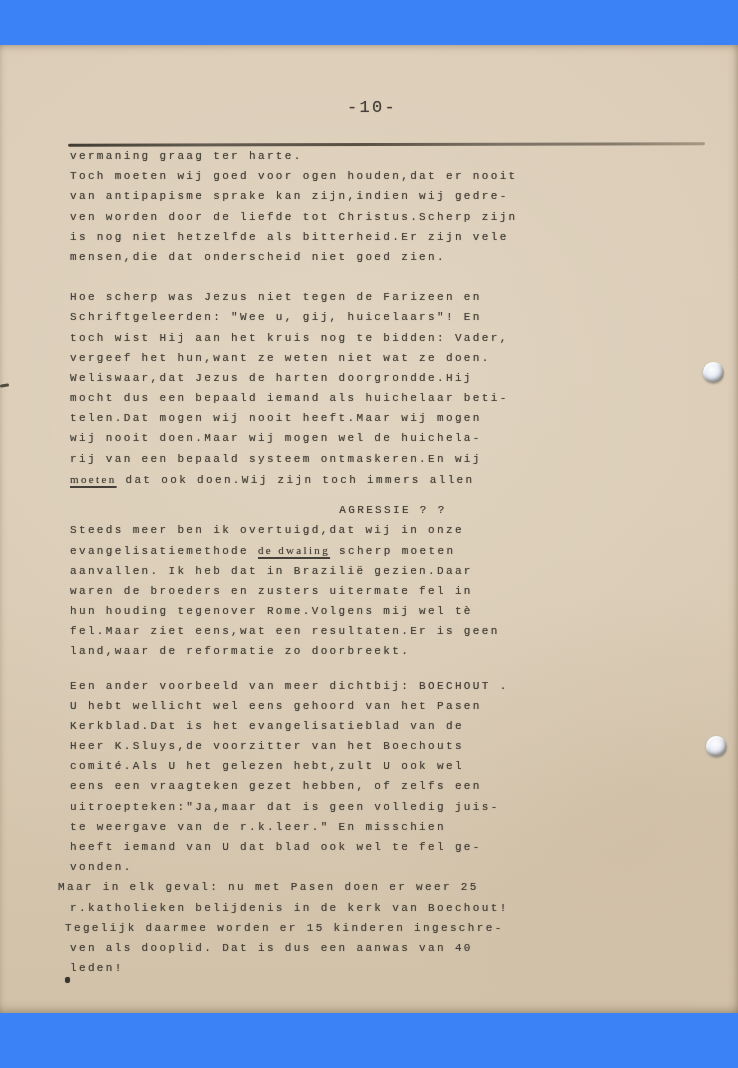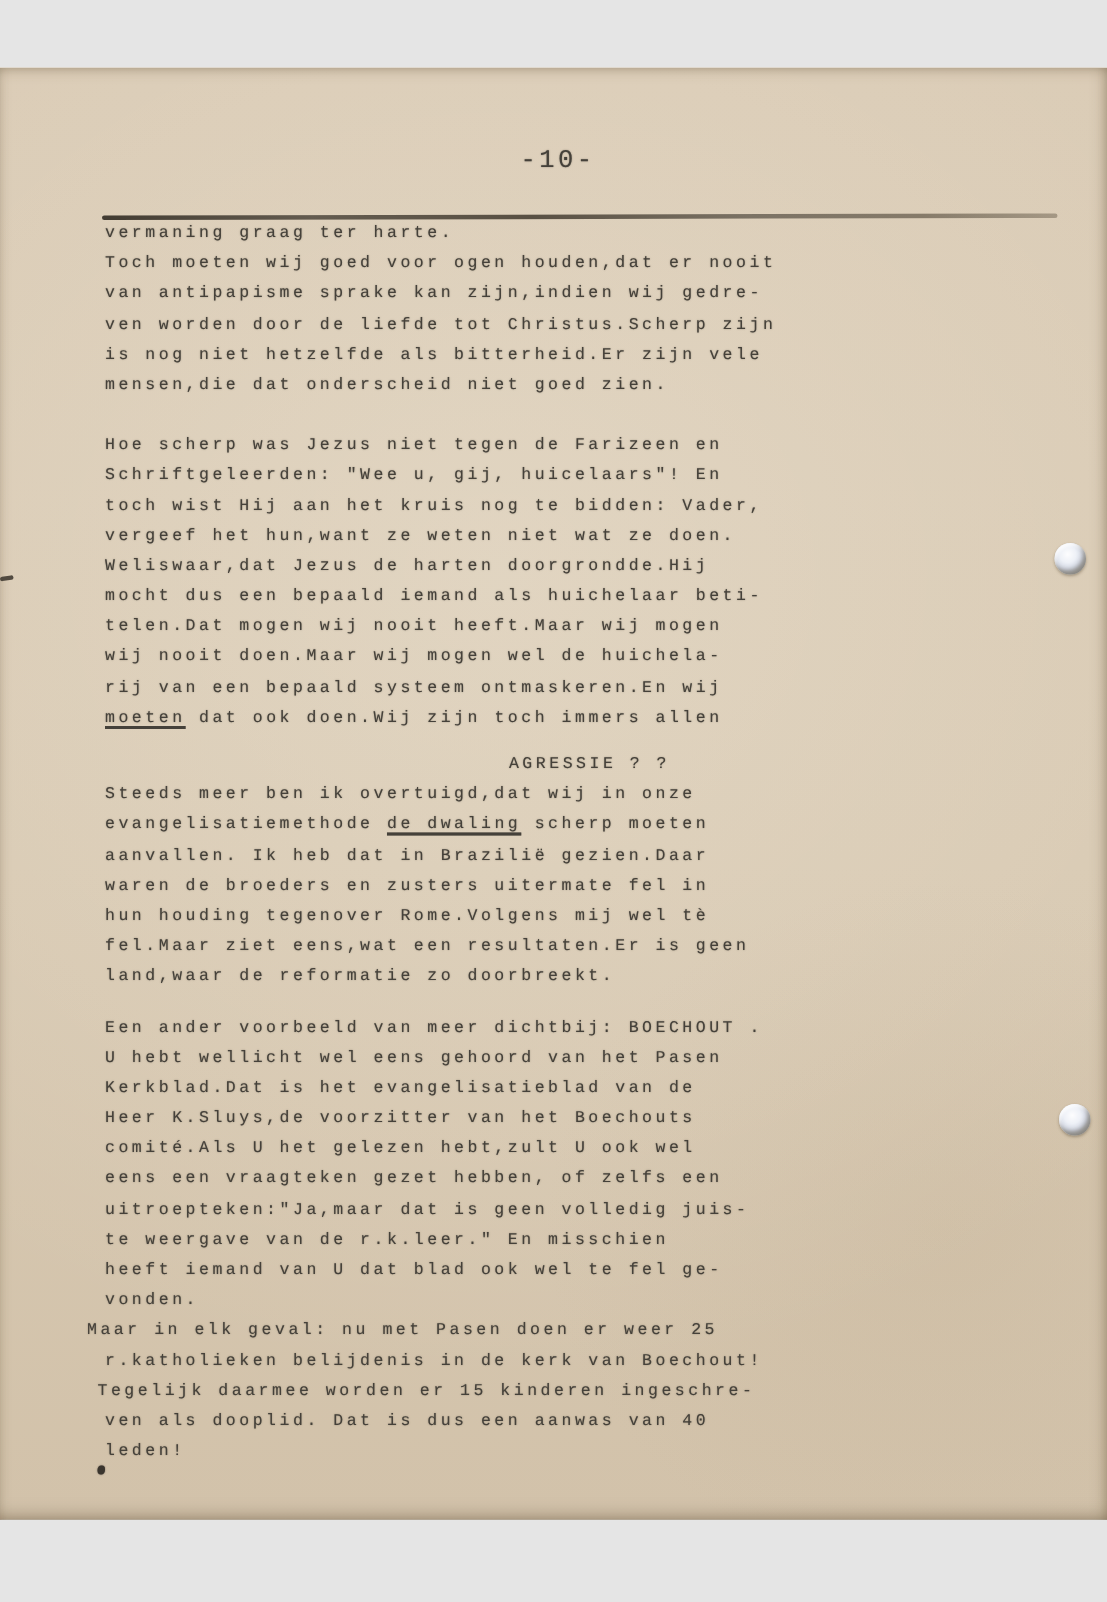--- a/index.html
+++ b/index.html
@@ -12,21 +12,21 @@
   html, body {
     margin: 0; padding: 0;
     width: 738px; height: 1068px;
     background: #ffffff;
     font-family: "Liberation Mono", "DejaVu Sans Mono", monospace;
     overflow: hidden;
   }
   .scan {
     position: relative;
     width: 738px; height: 1068px;
-    background: #e5e5e5;
+    background: #3b82f6;
     padding-left: 28px;
   }
   .paper {
     position: absolute;
     left: 0; top: 45px;
     width: 738px; height: 968px;
     background:
       radial-gradient(120% 80% at 45% 35%, rgba(255, 252, 243, 0.22), rgba(255,252,243,0) 70%),
       radial-gradient(60% 40% at 85% 80%, rgba(186, 166, 136, 0.18), rgba(186,166,136,0) 60%),
       linear-gradient(180deg, #dacbb5 0%, var(--paper) 55%, #d2c2aa 100%);
@@ -58,20 +58,21 @@
   .block { position: relative; margin: 0; }
   .block.b2 { margin-top: 20px; }
   .block.b3 { margin-top: 11px; }
   .block.b5 { margin-top: 14px; }
   .block.heading { margin-left: -14px; text-align: center; }
   .line { height: 20.2px; }
   .u {
     text-decoration: underline;
     text-decoration-thickness: 2px;
     text-underline-offset: 3px;
+    font-family: Liberation Serif, serif;
   }
   .rule {
     position: absolute;
     top: -3px; left: -2px;
     width: 637px; height: 3px;
     border-radius: 2px;
     background: linear-gradient(90deg,
       rgba(58, 52, 43, 0.95) 0%,
       rgba(58, 52, 43, 0.75) 22%,
       rgba(74, 66, 54, 0.9) 45%,

